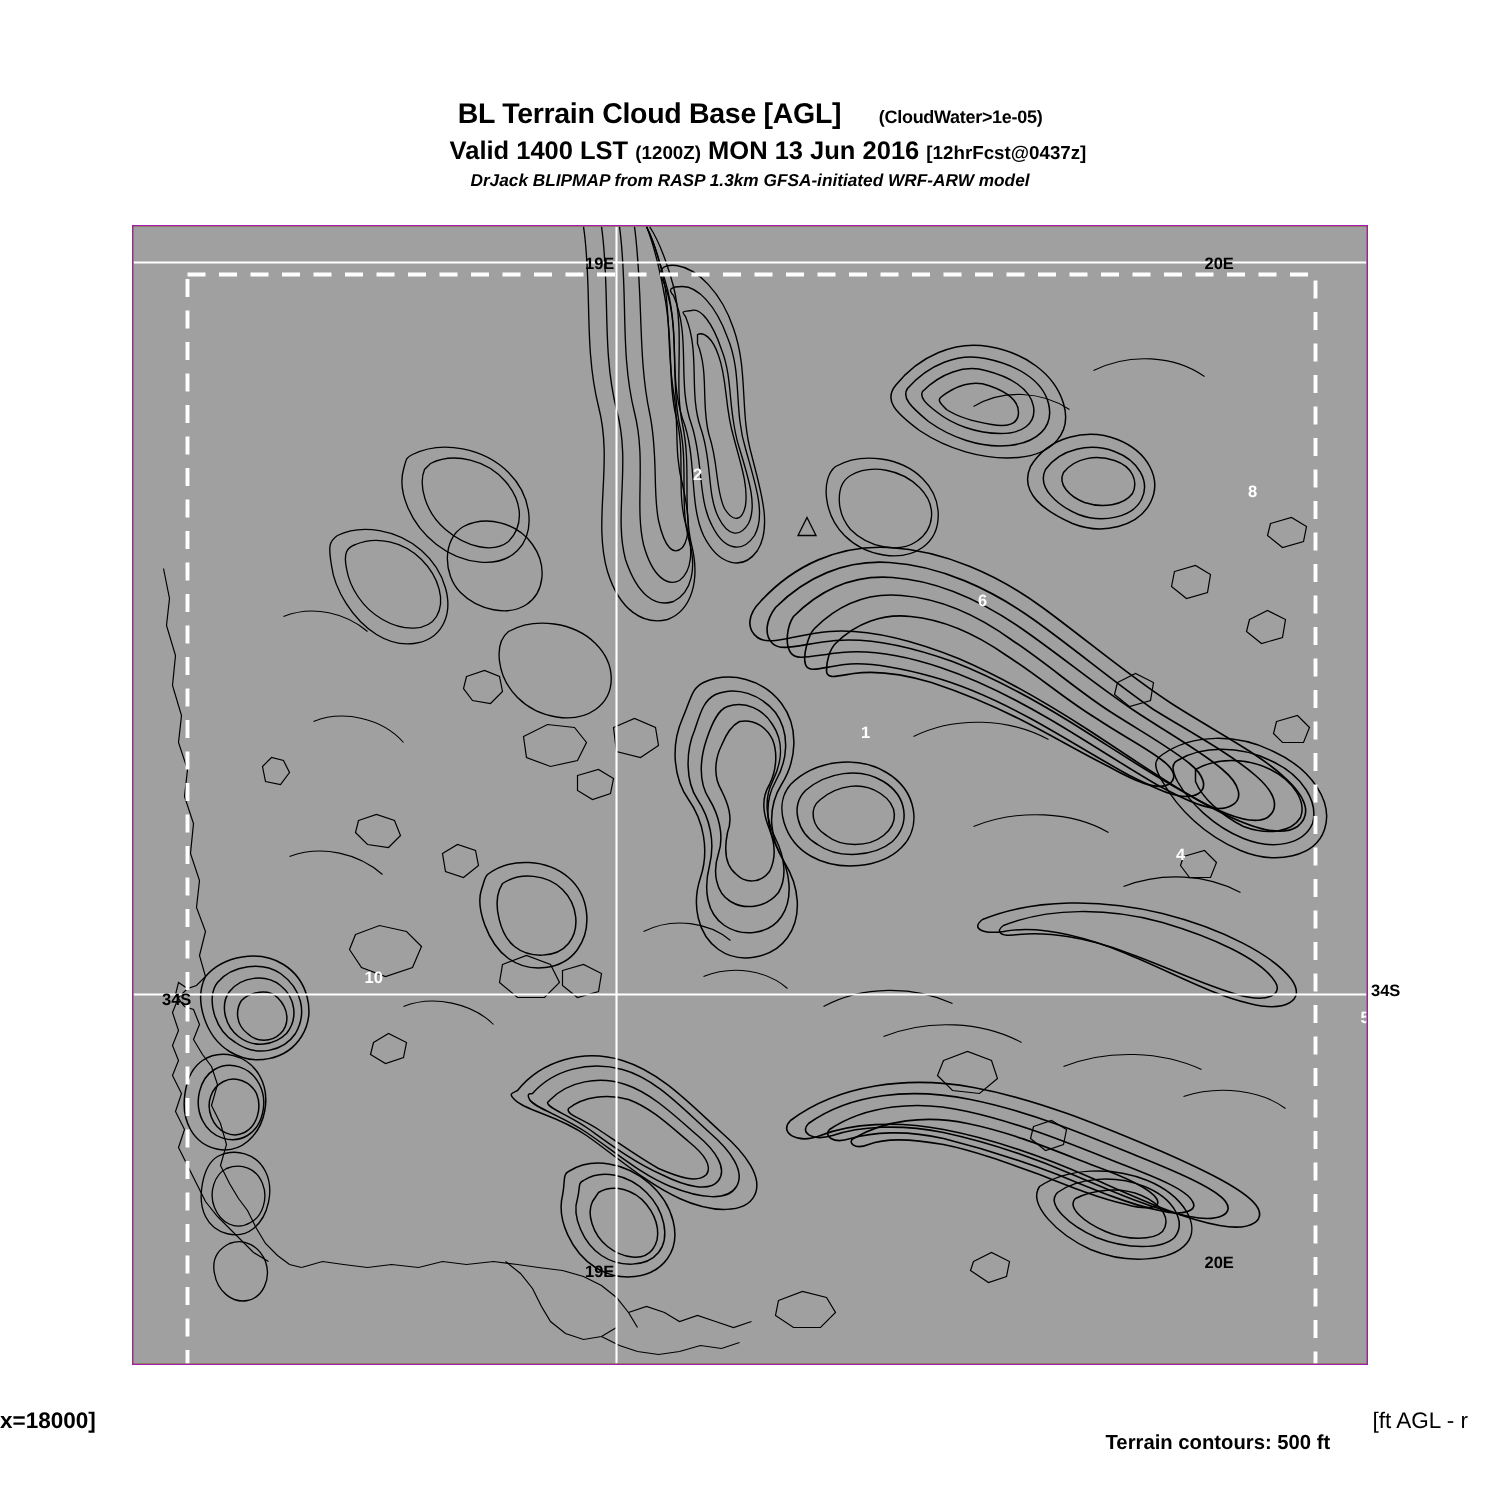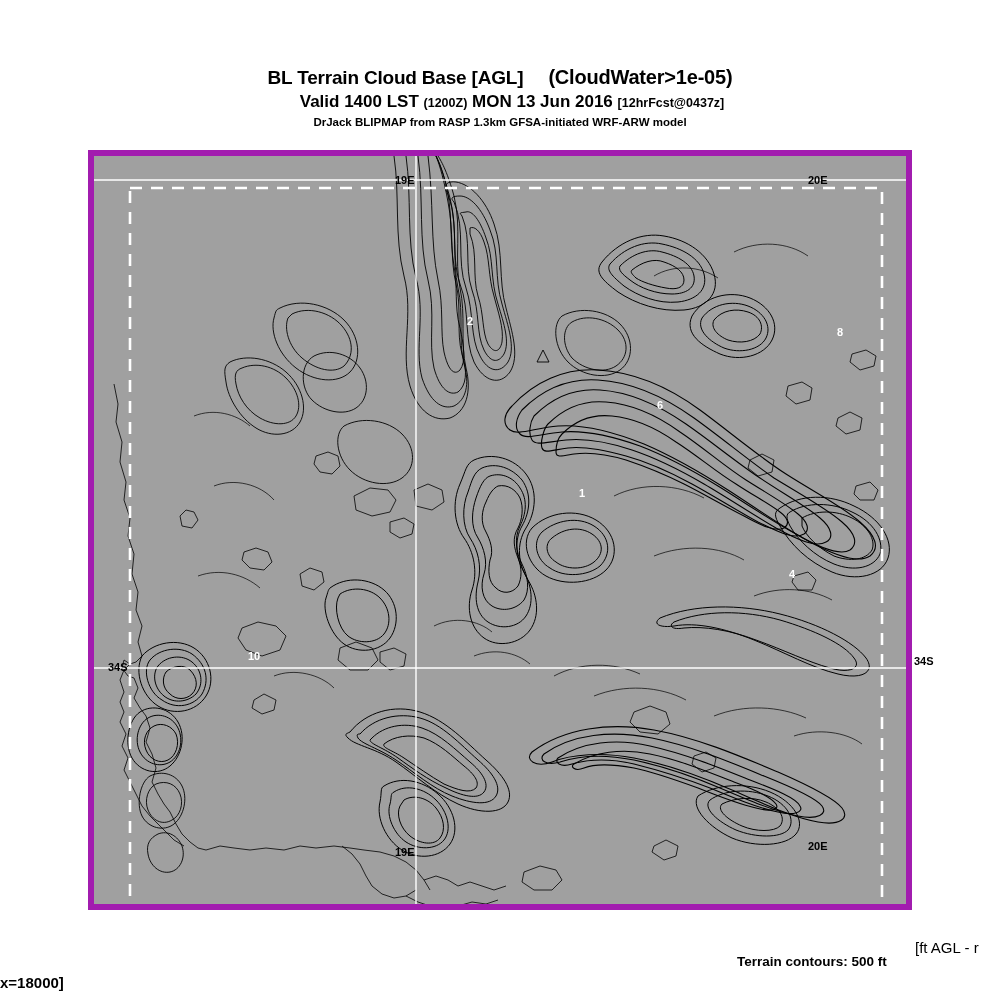--- a/index.html
+++ b/index.html
@@ -24,51 +24,52 @@
     width: 1000px;
     text-align: center;
   }
   #title-main {
     font-size: 19px;
     font-weight: bold;
     letter-spacing: -0.2px;
     white-space: nowrap;
   }
   #title-main .sub {
-    font-size: 20px;
+    font-size: 12px;
     font-weight: bold;
     padding-left: 20px;
   }
   #title-valid {
     font-size: 17px;
     font-weight: bold;
     margin-top: 3px;
     white-space: nowrap;
     margin-left: 24px;
   }
   #title-valid .small {
     font-size: 12.5px;
     font-weight: bold;
   }
   #title-credit {
     font-size: 11.5px;
     font-weight: bold;
     margin-top: 4px;
     white-space: nowrap;
+    font-style: italic;
   }
 
   
   #map-frame {
     position: absolute;
     left: 88px;
     top: 150px;
     width: 824px;
     height: 760px;
     background: #84cc16;
-    border: 6px solid #a21caf;
+    border: 1px solid #a21caf;
     box-sizing: border-box;
     overflow: hidden;
   }
   #map-svg {
     position: absolute;
     left: 0;
     top: 0;
   }
 
   
@@ -87,21 +88,21 @@
     left: 737px;
     top: 915px;
     font-size: 13.5px;
     font-weight: bold;
     white-space: nowrap;
     margin-top: 39px;
   }
   #footer-left {
     position: absolute;
     left: 0px;
-    top: 974px;
+    top: 939px;
     font-size: 15px;
     font-weight: bold;
     white-space: nowrap;
   }
   #footer-right {
     position: absolute;
     left: 915px;
     top: 939px;
     font-size: 15px;
     font-weight: normal;

